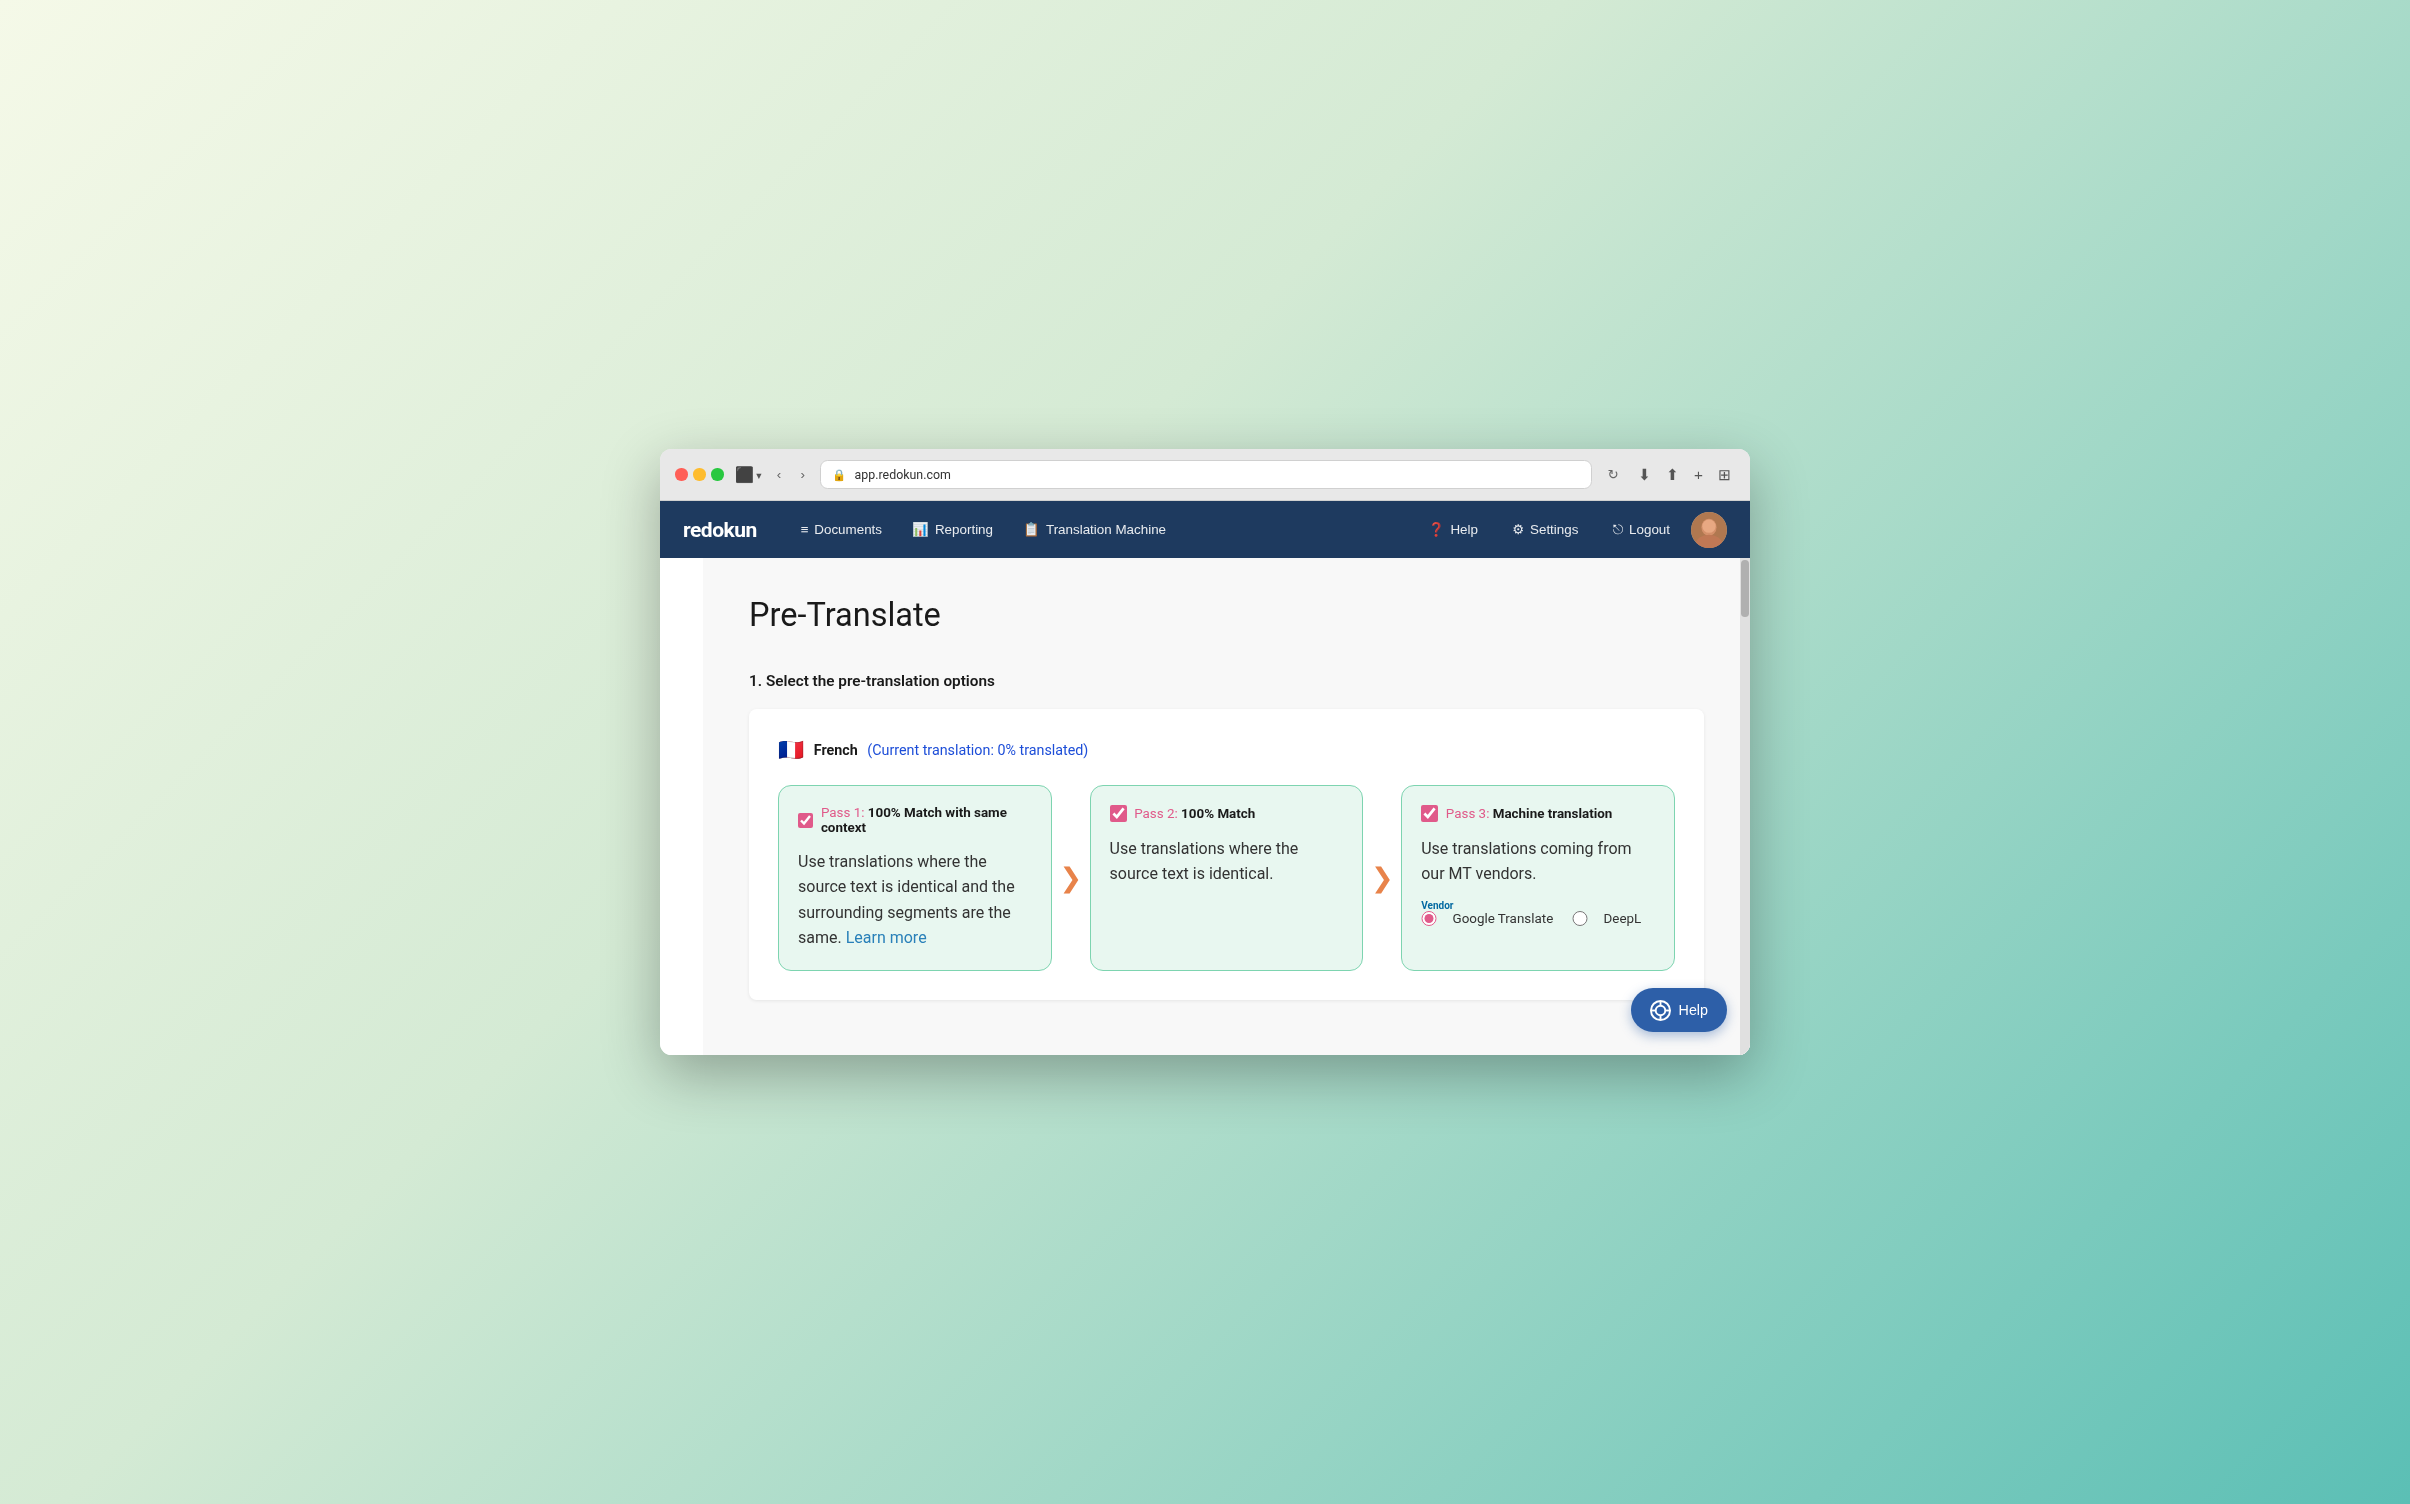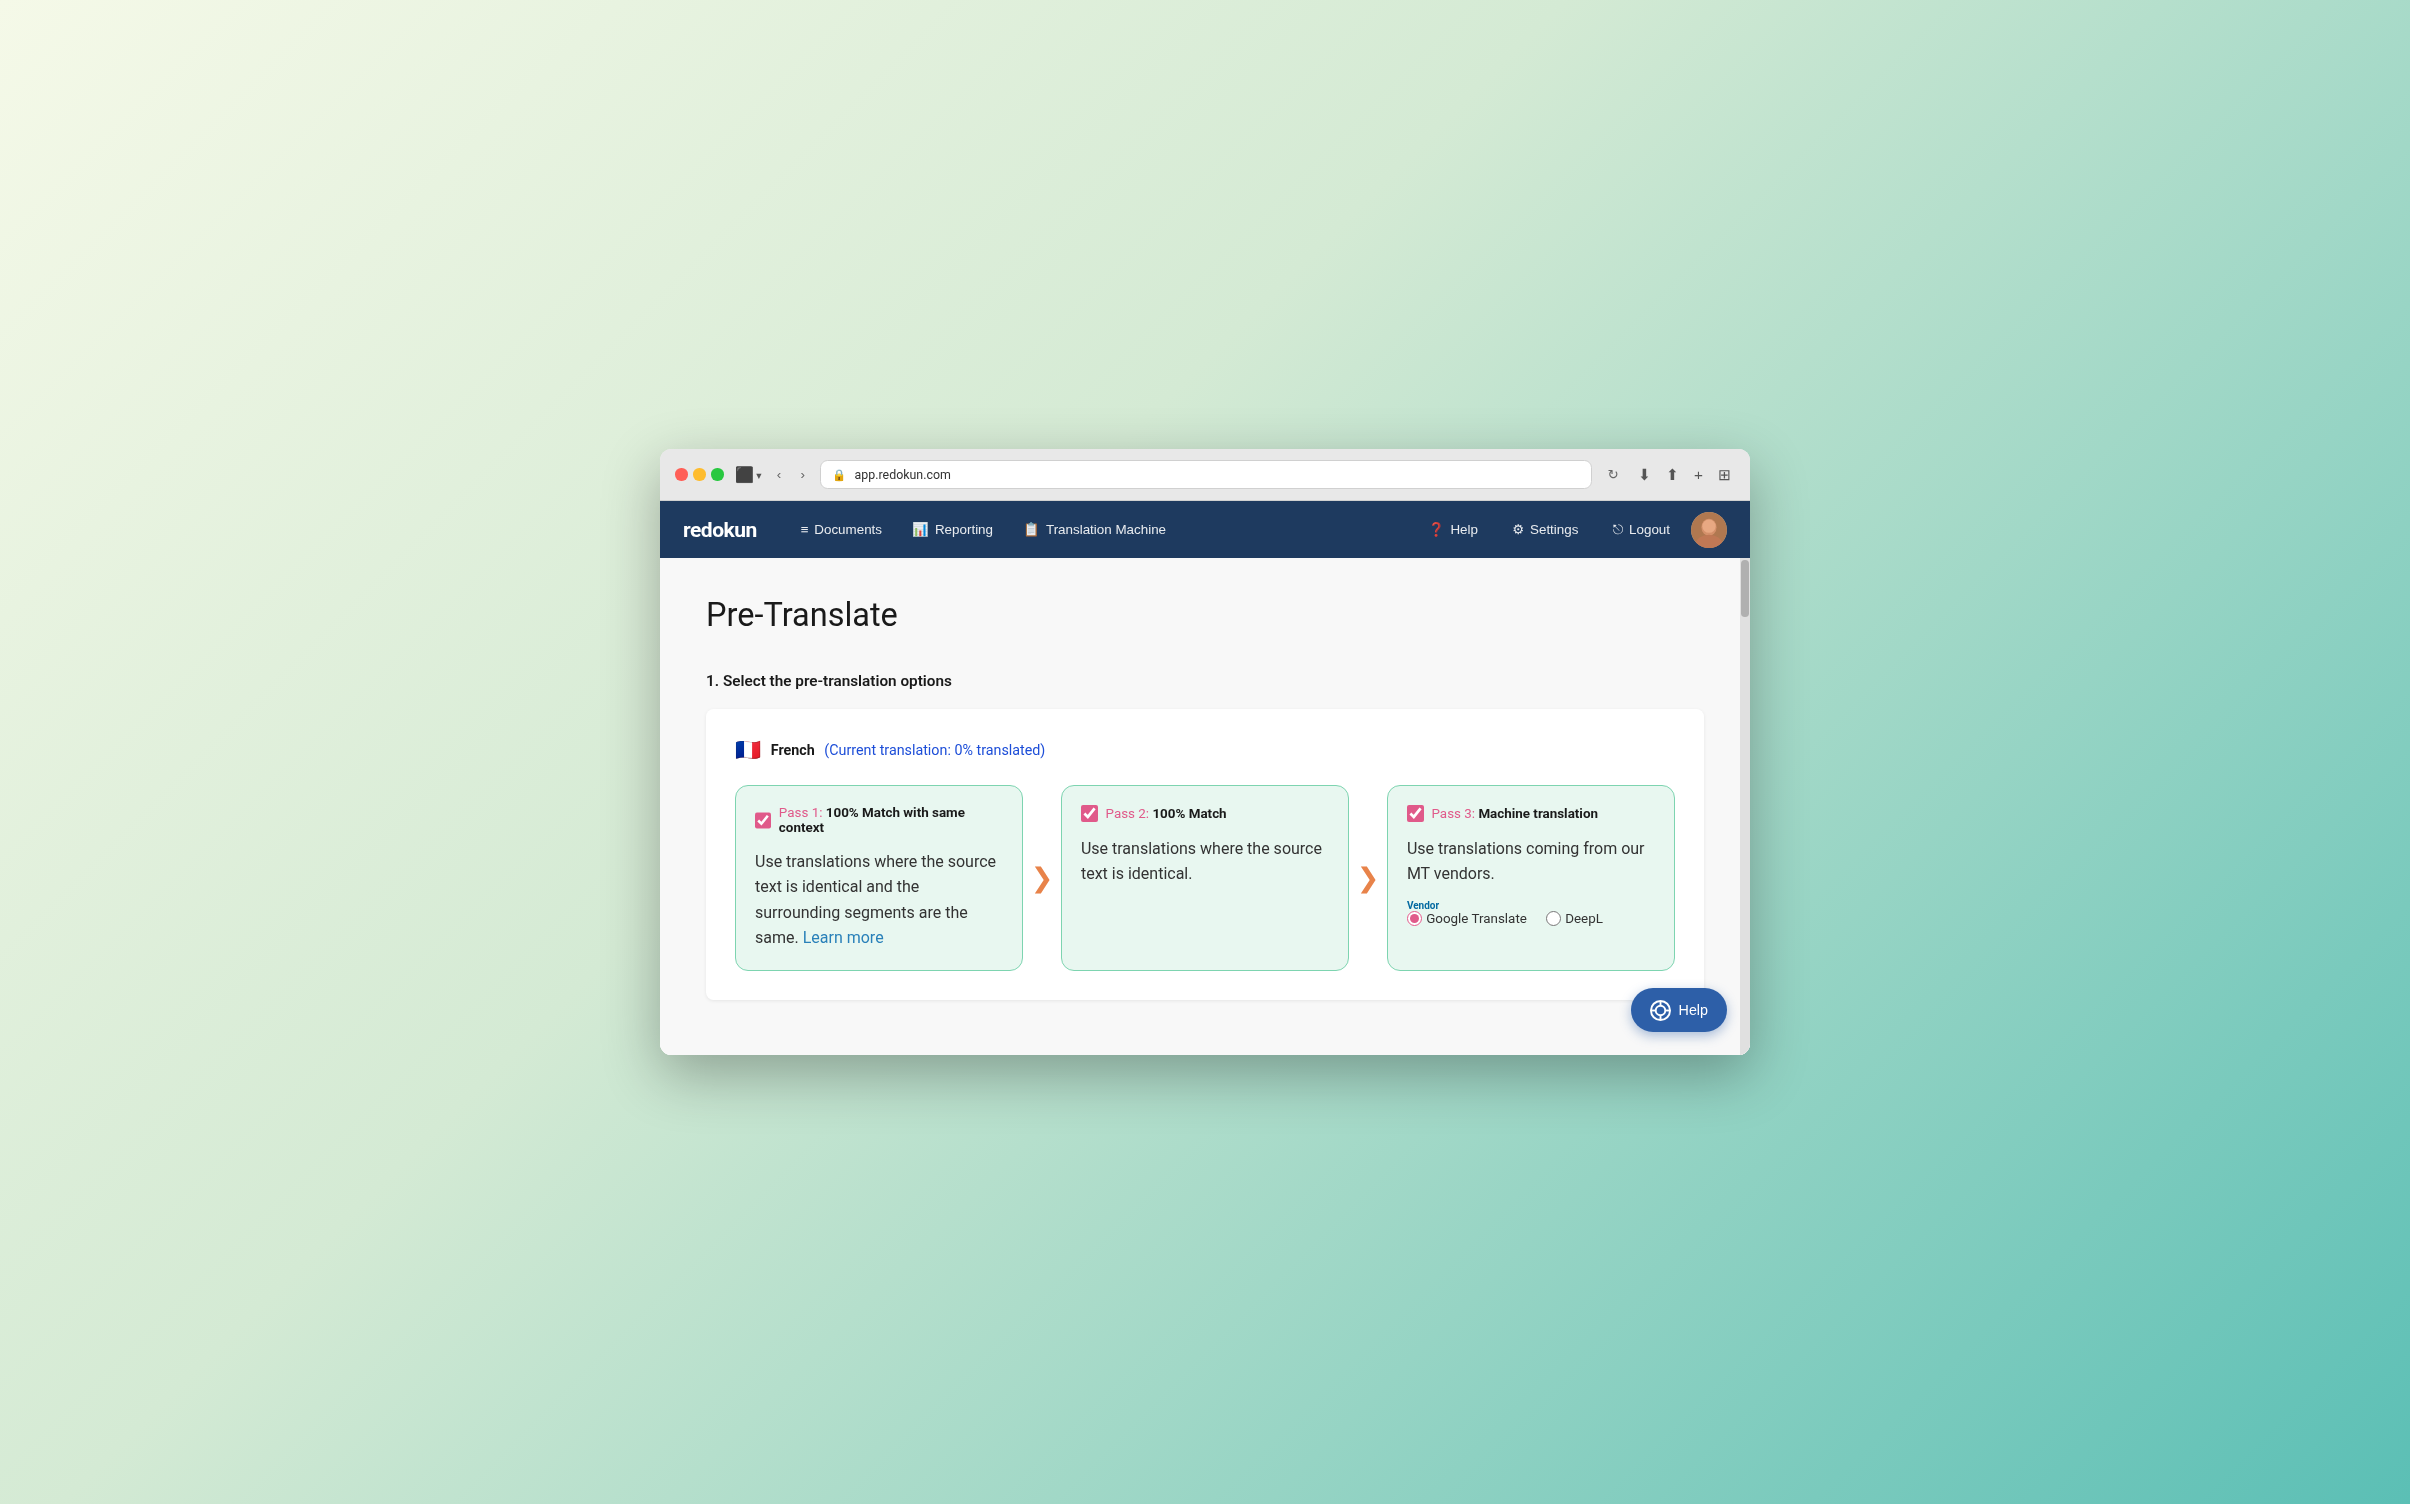--- a/index.html
+++ b/index.html
@@ -284,21 +284,21 @@
 
     .vendor-options {
       display: flex;
       gap: 19px;
       align-items: center;
     }
 
     .vendor-option {
       display: flex;
       align-items: center;
-      gap: 4px;
+      gap: 16px;
       font-size: 13.4px;
       color: #333;
       cursor: pointer;
     }
 
     .vendor-radio {
       width: 15.3px;
       height: 15.3px;
       accent-color: #e05a8a;
     }
@@ -341,20 +341,21 @@
     }
 
     .content-with-scroll {
       display: flex;
       position: relative;
     }
 
     .main-scroll-area {
       flex: 1;
       overflow: hidden;
+      padding-left: 43px;
     }
   </style>
 </head>
 <body>
 
 <div class="browser-window">
 
   <div class="browser-chrome">
     <div class="browser-dots">
       <div class="dot dot-red"></div>

